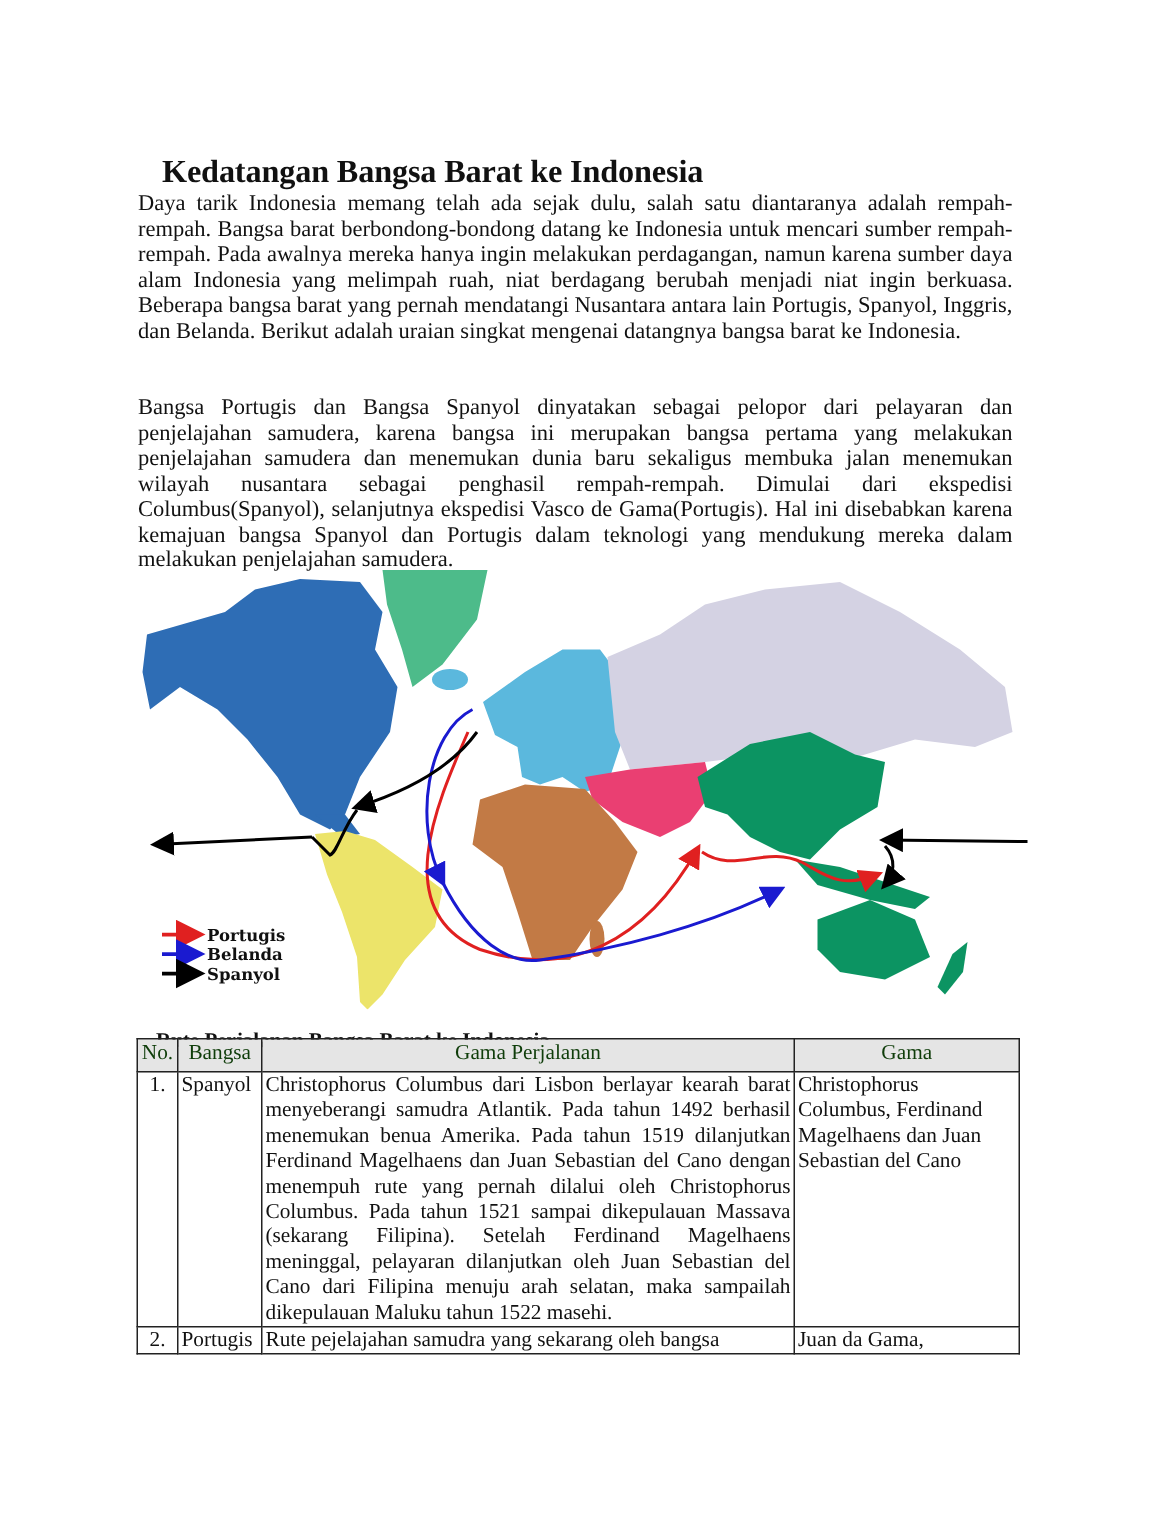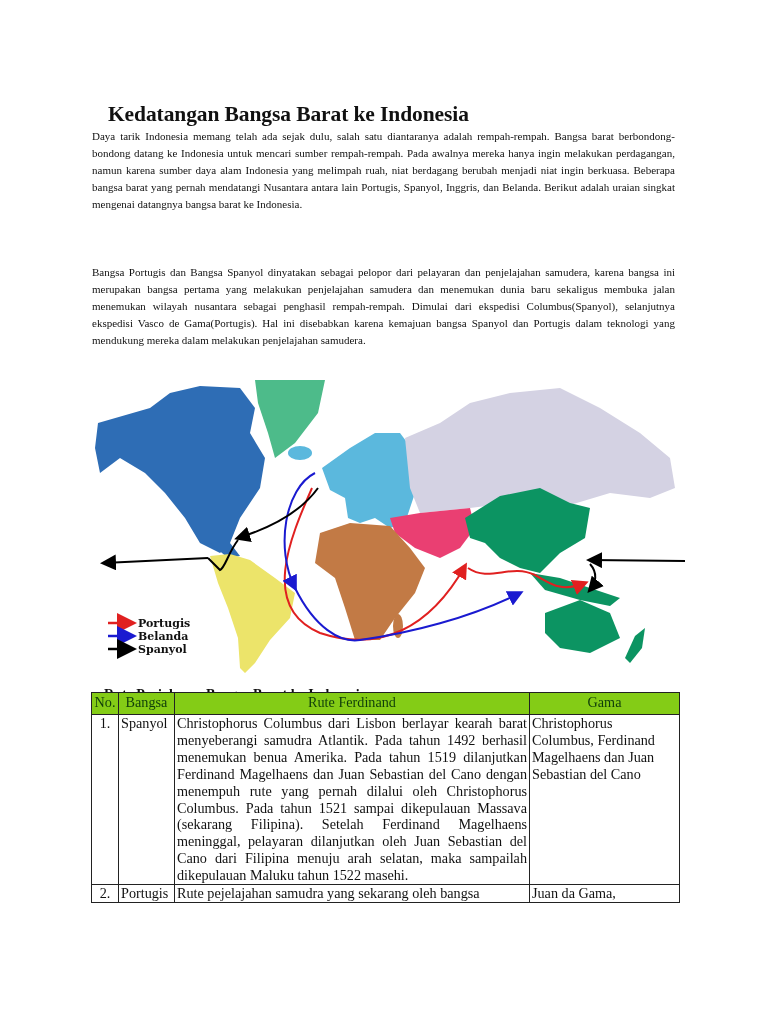--- a/index.html
+++ b/index.html
@@ -1,26 +1,26 @@
 <!DOCTYPE html>
 <html><head>
 <meta charset="utf-8">
 <style>
   html, body { margin:0; padding:0; }
   body { width:768px; height:1024px; background:#ffffff; position:relative; overflow:hidden;
          font-family:"Liberation Serif", "DejaVu Serif", serif; color:#111; }
   .title { position:absolute; left:92px; top:86px; font-size:21.5px; font-weight:bold; margin:16px; letter-spacing:-0.1px; }
-  .para { position:absolute; left:92px; width:583px; font-size:11px; line-height:16.9px; text-align:justify; margin:0; }
+  .para { position:absolute; left:92px; width:583px; font-size:15px; line-height:16.9px; text-align:justify; margin:0; }
   #p1 { top:128px; }
   #p2 { top:264px; }
   .map { position:absolute; left:90px; top:378px; width:600px; height:295px; }
   .caption { position:absolute; left:92px; top:675px; font-size:14px; font-weight:bold; margin:12px; }
   table.rute { position:absolute; left:91px; top:692px; border-collapse:collapse; font-size:14.2px; line-height:16.9px; }
   table.rute th, table.rute td { border:1.5px solid #222; vertical-align:top; padding:0 2px; }
-  table.rute th { background:#84cc16; color:#0f3d0a; font-weight:normal; text-align:center; height:19px; padding:1px 2px; }
+  table.rute th { background:#e5e5e5; color:#0f3d0a; font-weight:normal; text-align:center; height:19px; padding:1px 2px; }
   .c-no { width:22px; text-align:center; }
   .c-bangsa { width:51px; }
   .c-rute { width:350px; text-align:justify; }
   .c-tokoh { width:145px; }
   td.c-no { text-align:center; }
 </style>
 </head>
 <body>
 
 <h1 class="title">Kedatangan Bangsa Barat ke Indonesia</h1>
@@ -85,21 +85,21 @@
   </g>
 </svg>
 
 <p class="caption">Rute Perjalanan Bangsa Barat ke Indonesia</p>
 
 <table class="rute">
   <thead>
     <tr>
       <th class="c-no">No.</th>
       <th class="c-bangsa">Bangsa</th>
-      <th class="c-rute">Rute Ferdinand</th>
+      <th class="c-rute">Gama Perjalanan</th>
       <th class="c-tokoh">Gama</th>
     </tr>
   </thead>
   <tbody>
     <tr>
       <td class="c-no">1.</td>
       <td class="c-bangsa">Spanyol</td>
       <td class="c-rute">Christophorus Columbus dari Lisbon berlayar kearah barat menyeberangi samudra Atlantik. Pada tahun 1492 berhasil menemukan benua Amerika. Pada tahun 1519 dilanjutkan Ferdinand Magelhaens dan Juan Sebastian del Cano dengan menempuh rute yang pernah dilalui oleh Christophorus Columbus. Pada tahun 1521 sampai dikepulauan Massava (sekarang Filipina). Setelah Ferdinand Magelhaens meninggal, pelayaran dilanjutkan oleh Juan Sebastian del Cano dari Filipina menuju arah selatan, maka sampailah dikepulauan Maluku tahun 1522 masehi.</td>
       <td class="c-tokoh">Christophorus Columbus, Ferdinand Magelhaens dan Juan Sebastian del Cano</td>
     </tr>

